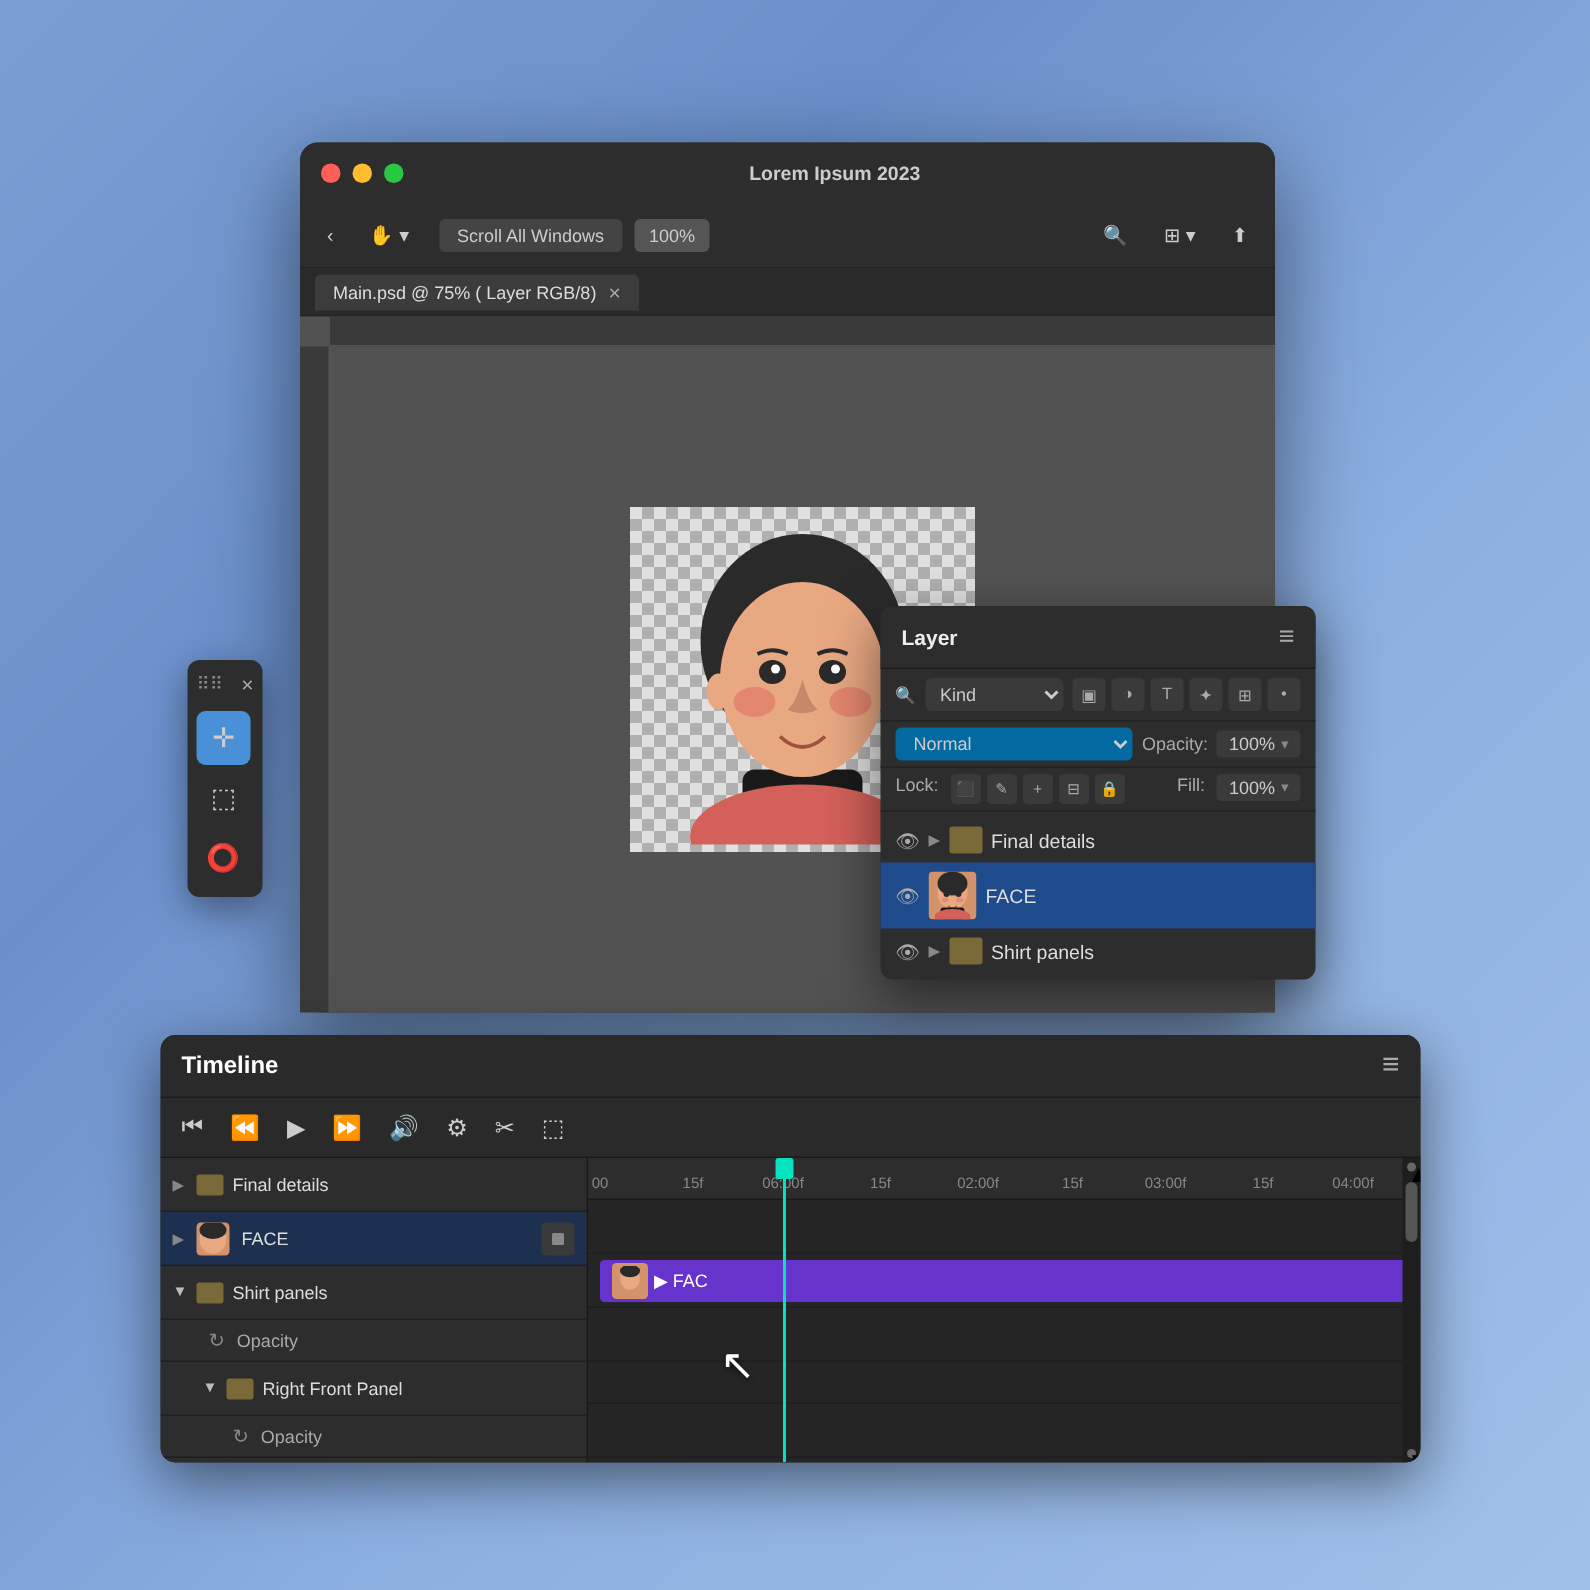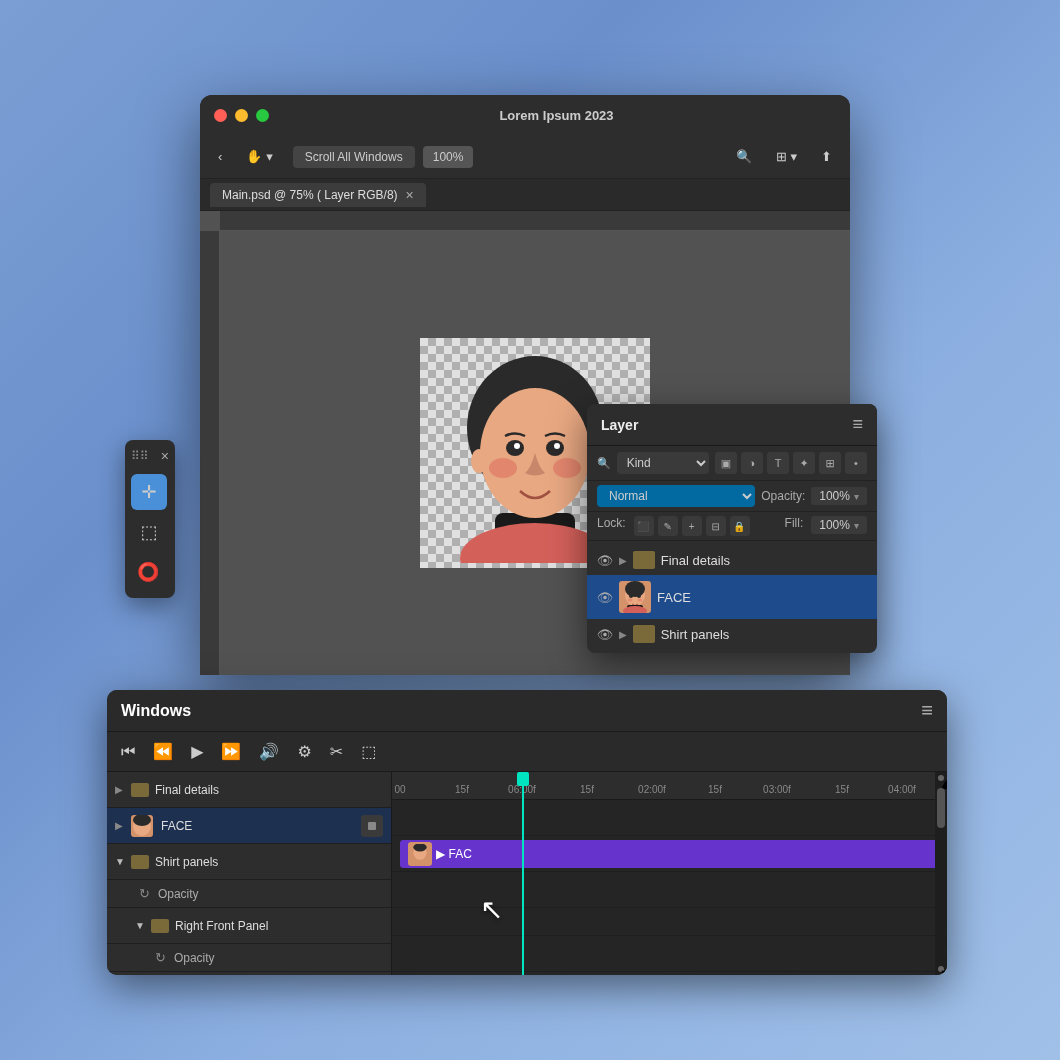--- a/index.html
+++ b/index.html
@@ -713,21 +713,21 @@
       <span class="layer-vis-btn">👁</span>
       <span class="layer-expand">▶</span>
       <div class="layer-folder-icon" style="width:22px;height:18px;background:#7a6a3a;border-radius:2px;"></div>
       <span class="layer-name">Shirt panels</span>
     </div>
   </div>
 </div>
 
 <div class="timeline-window">
   <div class="timeline-header">
-    <span class="timeline-title">Windows</span>
+    <span class="timeline-title">Timeline</span>
     <button class="timeline-menu-btn">≡</button>
   </div>
   <div class="timeline-controls">
     <button class="tl-ctrl-btn">⏮</button>
     <button class="tl-ctrl-btn">⏪</button>
     <button class="tl-ctrl-btn">▶</button>
     <button class="tl-ctrl-btn">⏩</button>
     <button class="tl-ctrl-btn">🔊</button>
     <button class="tl-ctrl-btn">⚙</button>
     <button class="tl-ctrl-btn">✂</button>

